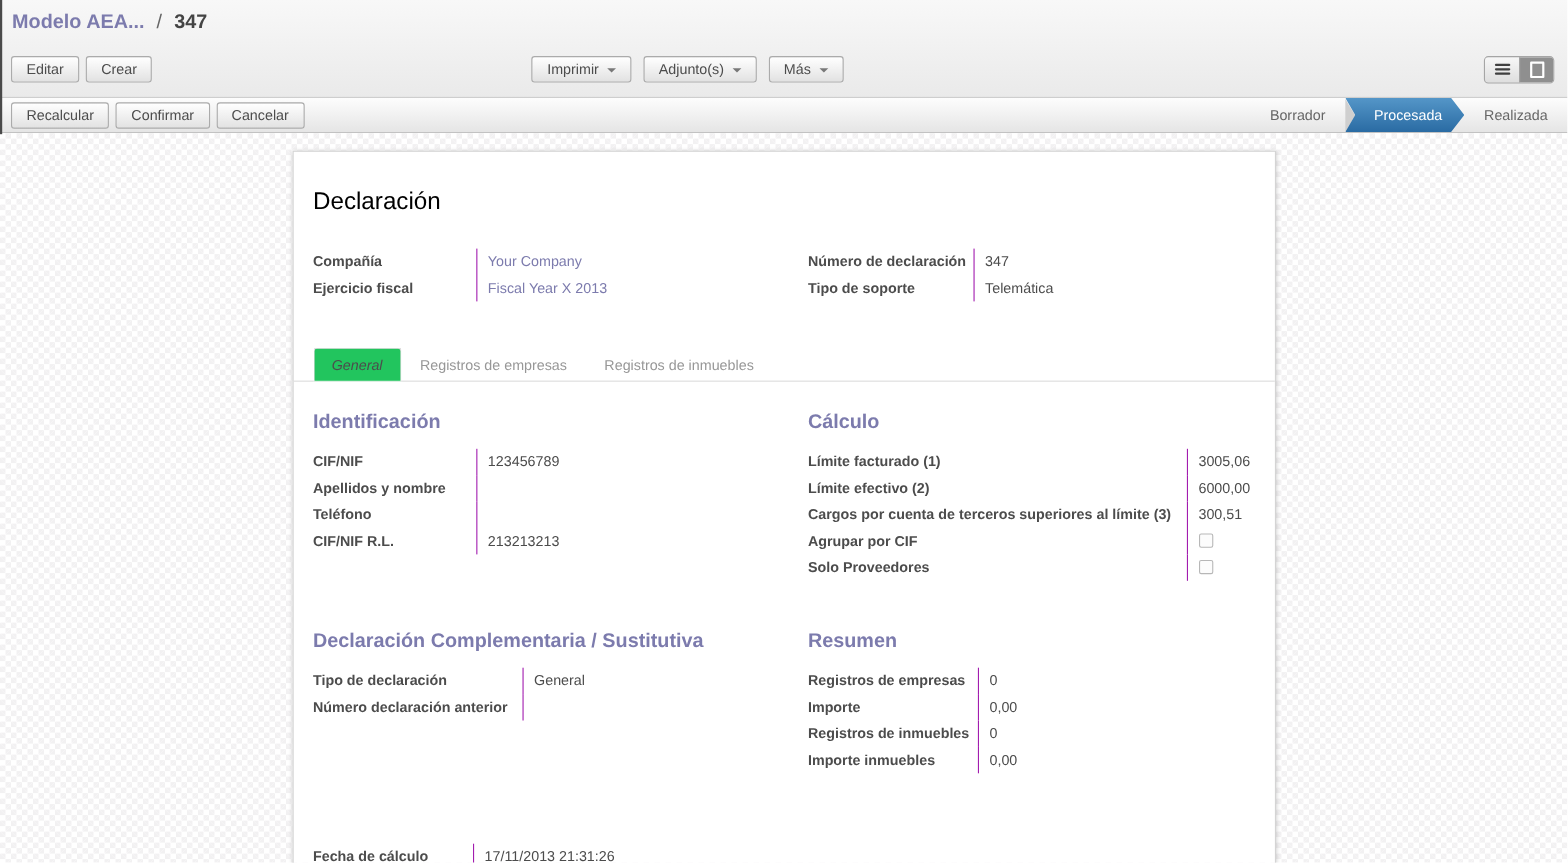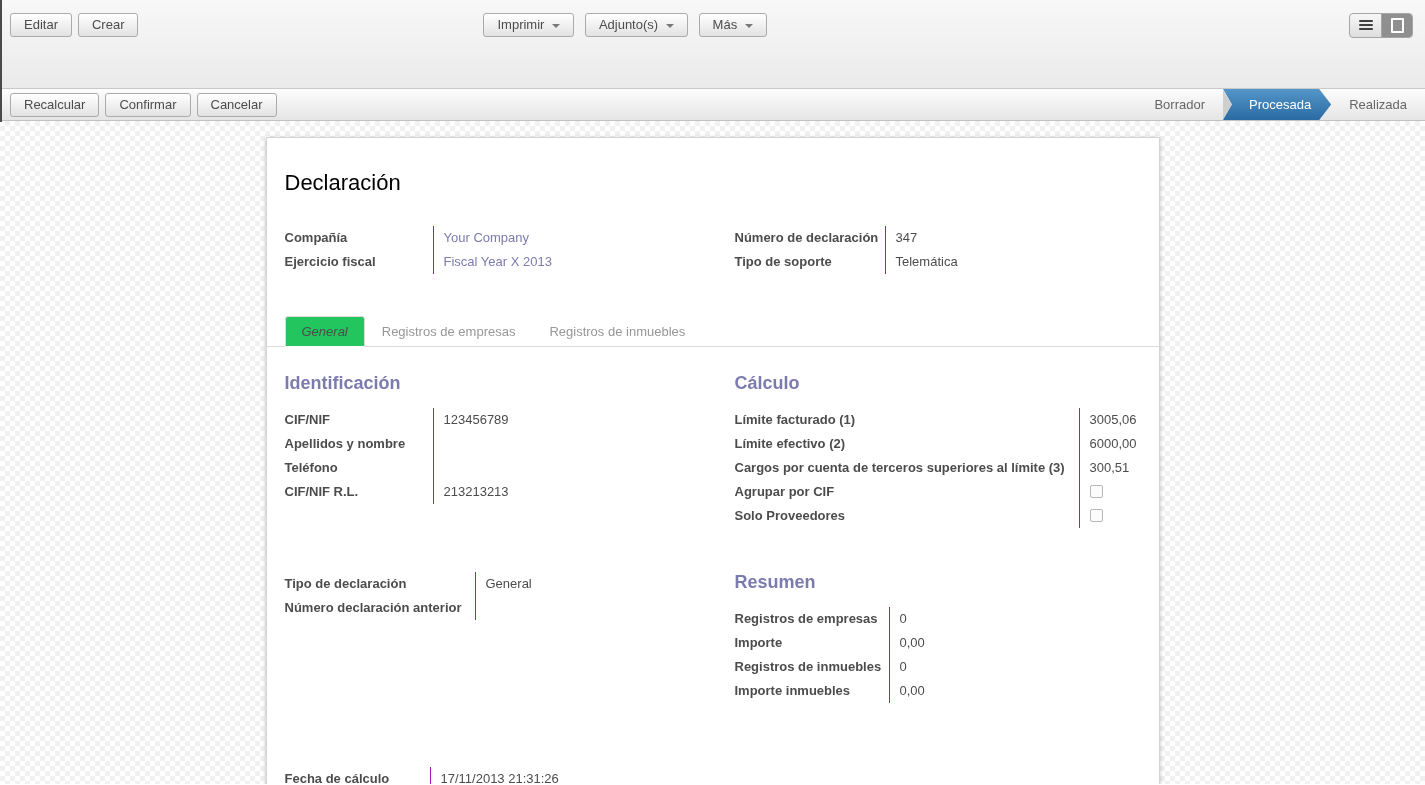--- a/index.html
+++ b/index.html
@@ -101,20 +101,27 @@
 
   .checkbox { display:inline-block; width:13px; height:13px; border:1px solid #b7b7b7;
     background:#fcfcfc; border-radius:2px; margin-top:5px; vertical-align:top; }
 </style>
 </head>
 <body>
 
 <div class="left-edge"></div>
 
 <div class="topbar">
+  <div class="breadcrumb-row">
+    <div class="breadcrumb">
+      <span class="crumb-link">Modelo AEA...</span>
+      <span class="crumb-sep">/</span>
+      <span class="crumb-current">347</span>
+    </div>
+  </div>
 
   <div class="toolbar-row">
     <span class="btn">Editar</span>
     <span class="btn">Crear</span>
 
     <span class="group-center">
       <span class="btn"><span>Imprimir</span><span class="caret"></span></span>
       <span class="btn"><span>Adjunto(s)</span><span class="caret"></span></span>
       <span class="btn"><span>Más</span><span class="caret"></span></span>
     </span>
@@ -224,20 +231,21 @@
           </div>
           <div class="field-row">
             <span class="field-label">Solo Proveedores</span>
             <span class="field-value"><span class="checkbox"></span></span>
           </div>
         </div>
       </div>
 
       <div class="two-col row2">
         <div class="col-left grp-comp">
+          <div class="section-title">Declaración Complementaria / Sustitutiva</div>
           <div class="field-row">
             <span class="field-label">Tipo de declaración</span>
             <span class="field-value">General</span>
           </div>
           <div class="field-row">
             <span class="field-label">Número declaración anterior</span>
             <span class="field-value"></span>
           </div>
         </div>
 

